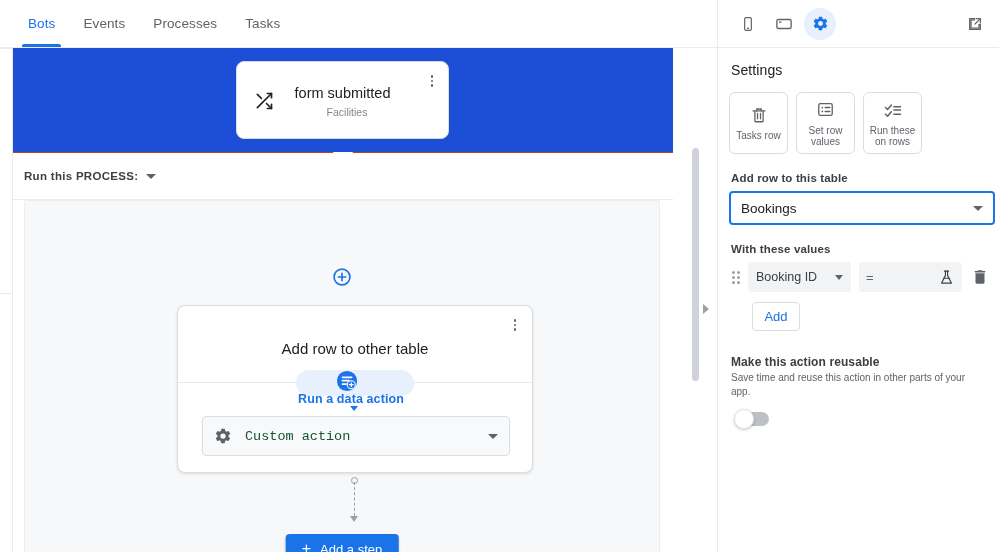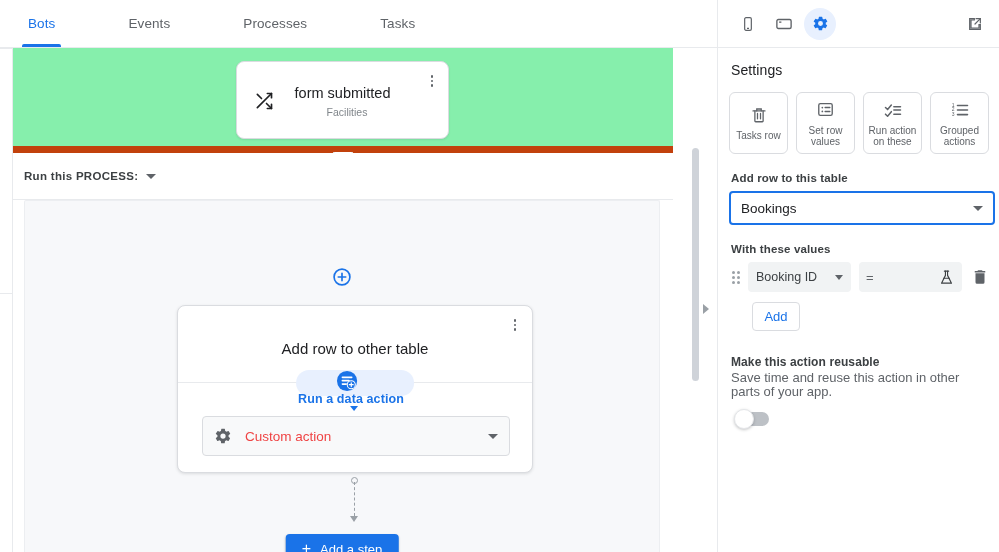--- a/index.html
+++ b/index.html
@@ -21,21 +21,20 @@
   }
 
   
   .tabbar {
     position: absolute; top: 0; left: 0;
     width: 717px; height: 48px;
     background: #fff;
     border-bottom: 1px solid #e8eaed;
     display: flex; align-items: flex-end;
     padding-left: 14px;
-    gap: 45px;
   }
   .tab {
     position: relative;
     height: 47px;
     display: flex; align-items: center;
     padding: 0 14px;
     font-size: 13.5px;
     color: #5f6368;
     letter-spacing: .1px;
     cursor: pointer;
@@ -73,22 +72,22 @@
     position: absolute; left: 14px; top: -8px;
     font-size: 11.5px; font-weight: 600; letter-spacing: .5px;
     color: #3c4043;
     white-space: nowrap;
   }
 
   
   .trigger-block {
     position: absolute; left: 0; top: 0;
     width: 660px; height: 105px;
-    background: #86efac;
-    border-bottom: 7px solid #c2410c;
+    background: #1d4ed8;
+    border-bottom: 1px solid #c2410c;
   }
   .trigger-card {
     position: absolute; left: 223px; top: 13px;
     width: 213px; height: 78px;
     background: #fff;
     border: 1px solid #dadce0;
     border-radius: 8px;
     box-shadow: 0 1px 2px rgba(60,64,67,.12);
   }
   .trigger-icon {
@@ -213,21 +212,21 @@
     position: absolute; left: 24px; top: 110px;
     width: 308px; height: 40px;
     background: #f8f9fa;
     border: 1px solid #dadce0;
     border-radius: 4px;
     display: flex; align-items: center;
     padding: 0 11px;
     cursor: pointer;
   }
   .select-box .gear { width: 18px; height: 18px; flex: none; color: #5f6368; }
-  .select-box .sel-label { margin-left: 13px; font-size: 13.5px; color: #ef4444; }
+  .select-box .sel-label { margin-left: 13px; font-size: 13.5px; color: #14532d; font-family: Liberation Mono, monospace; }
   .select-box .sel-caret {
     margin-left: auto;
     width: 0; height: 0;
     border-left: 5px solid transparent;
     border-right: 5px solid transparent;
     border-top: 5px solid #5f6368;
   }
 
   
   .connector {
@@ -441,21 +440,21 @@
     font-family: "Liberation Sans", sans-serif;
     cursor: pointer;
   }
   .reusable-title {
     margin: 24px 0 2px 2px;
     font-size: 12px; font-weight: 700; color: #3c4043;
     letter-spacing: .1px;
   }
   .reusable-sub {
     margin-left: 2px;
-    font-size: 13px; color: #5f6368; line-height: 14px;
+    font-size: 10px; color: #5f6368; line-height: 14px;
   }
   .toggle {
     margin: 13px 0 0 8px;
     width: 32px; height: 14px;
     background: #bdc1c6;
     border-radius: 7px;
     position: relative;
     cursor: pointer;
   }
   .toggle .knob {
@@ -649,34 +648,23 @@
         </div>
 
         <div class="action-tile">
           <span class="t-icon">
             <svg width="20" height="20" viewBox="0 0 24 24" fill="none" stroke="currentColor" stroke-width="1.8" stroke-linecap="round" stroke-linejoin="round">
               <path d="M3 9l2.5 2.5L10 6"></path>
                 <path d="M3 17l2.5 2.5L10 14"></path>
               <path d="M13 8h8M13 12h8M13 17h8"></path>
             </svg>
           </span>
-          <span class="t-label">Run action on these</span>
-        </div>
-
-        <div class="action-tile">
-          <span class="t-icon">
-            <svg width="20" height="20" viewBox="0 0 24 24" fill="none" stroke="currentColor" stroke-width="1.9" stroke-linecap="round">
-              <path d="M9 6.5h12M9 12h12M9 17.5h12"></path>
-              <text x="2" y="8" font-size="6" fill="currentColor" stroke="none" font-family="sans-serif">1</text>
-              <text x="2" y="13.6" font-size="6" fill="currentColor" stroke="none" font-family="sans-serif">2</text>
-              <text x="2" y="19.2" font-size="6" fill="currentColor" stroke="none" font-family="sans-serif">3</text>
-            </svg>
-          </span>
-          <span class="t-label">Grouped actions</span>
-        </div>
+          <span class="t-label">Run these on rows</span>
+        </div>
+
       </div>
 
       <div class="field-label">Add row to this table</div>
       <div class="dropdown">
         <span class="dd-value">Bookings</span>
         <span class="dd-caret"></span>
       </div>
 
       <div class="field-label">With these values</div>
 

